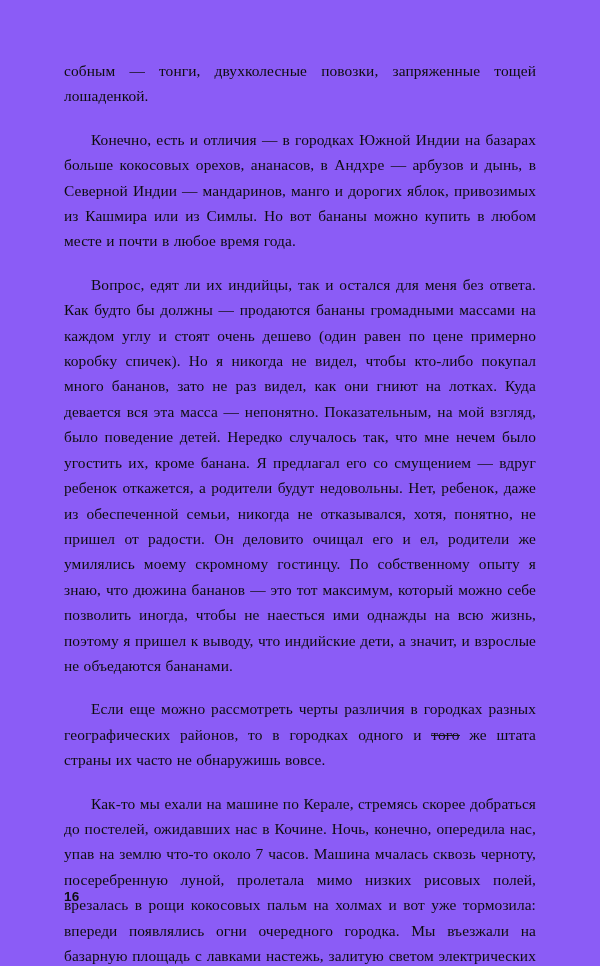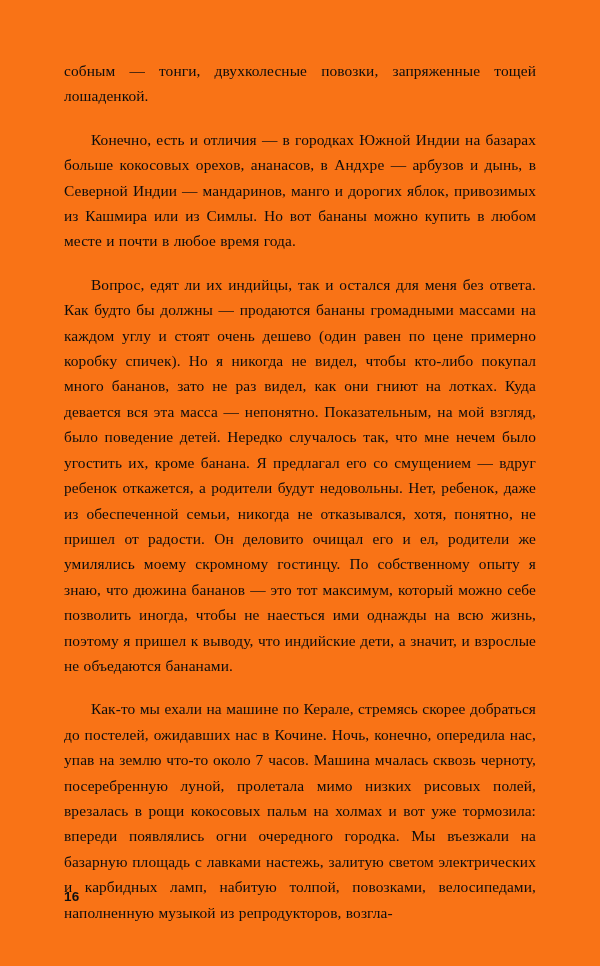--- a/index.html
+++ b/index.html
@@ -14,21 +14,21 @@
     color: #111111;
     position: relative;
     overflow: hidden;
   }
   .page {
     position: absolute;
     left: 0;
     top: 0;
     width: 600px;
     height: 966px;
-    background: #f97316;
+    background: #8b5cf6;
   }
   .text-block {
     position: absolute;
     left: 64px;
     top: 58px;
     width: 472px;
   }
   .para {
     margin: 0;
     text-align: justify;
@@ -74,20 +74,21 @@
 <div class="page">
 
   <div class="text-block">
 
     <p class="para">собным — тонги, двухколесные повозки, запряженные тощей лошаденкой.</p>
 
     <p class="para indent">Конечно, есть и отличия — в городках Южной Индии на базарах больше кокосовых орехов, ананасов, в Андхре — арбузов и дынь, в Северной Индии — мандаринов, манго и дорогих яблок, привозимых из Кашмира или из Симлы. Но вот бананы можно купить в любом месте и почти в любое время года.</p>
 
     <p class="para indent">Вопрос, едят ли их индийцы, так и остался для меня без ответа. Как будто бы должны — продаются бананы громадными массами на каждом углу и стоят очень дешево (один равен по цене примерно коробку спичек). Но я никогда не видел, чтобы кто-либо покупал много бананов, зато не раз видел, как они гниют на лотках. Куда девается вся эта масса — непонятно. Показательным, на мой взгляд, было поведение детей. Нередко случалось так, что мне нечем было угостить их, кроме банана. Я предлагал его со смущением — вдруг ребенок откажется, а родители будут недовольны. Нет, ребенок, даже из обеспеченной семьи, никогда не отказывался, хотя, понятно, не пришел от радости. Он деловито очищал его и ел, родители же умилялись моему скромному гостинцу. По собственному опыту я знаю, что дюжина бананов — это тот максимум, который можно себе позволить иногда, чтобы не наесться ими однажды на всю жизнь, поэтому я пришел к выводу, что индийские дети, а значит, и взрослые не объедаются бананами.</p>
 
+    <p class="para indent"><span>Если еще можно рассмотреть черты различия в городках разных географических районов, то в городках одного и </span><span class="strike-word">того</span><span> же штата страны их часто не обнаружишь вовсе.</span></p>
 
     <p class="para indent">Как-то мы ехали на машине по Керале, стремясь скорее добраться до постелей, ожидавших нас в Кочине. Ночь, конечно, опередила нас, упав на землю что-то около 7 часов. Машина мчалась сквозь черноту, посеребренную луной, пролетала мимо низких рисовых полей, врезалась в рощи кокосовых пальм на холмах и вот уже тормозила: впереди появлялись огни очередного городка. Мы въезжали на базарную площадь с лавками настежь, залитую светом электрических и карбидных ламп, набитую толпой, повозками, велосипедами, наполненную музыкой из репродукторов, возгла-</p>
 
   </div>
 
   <div class="page-number">16</div>
 
 </div>
 
 </body></html>

